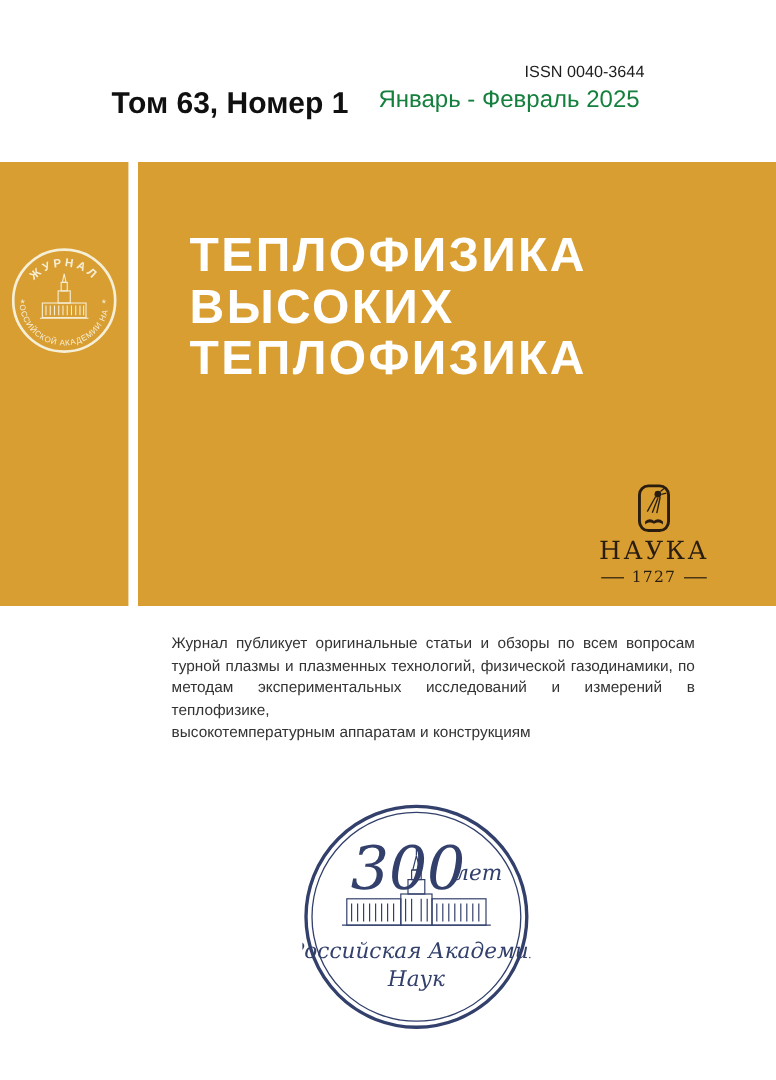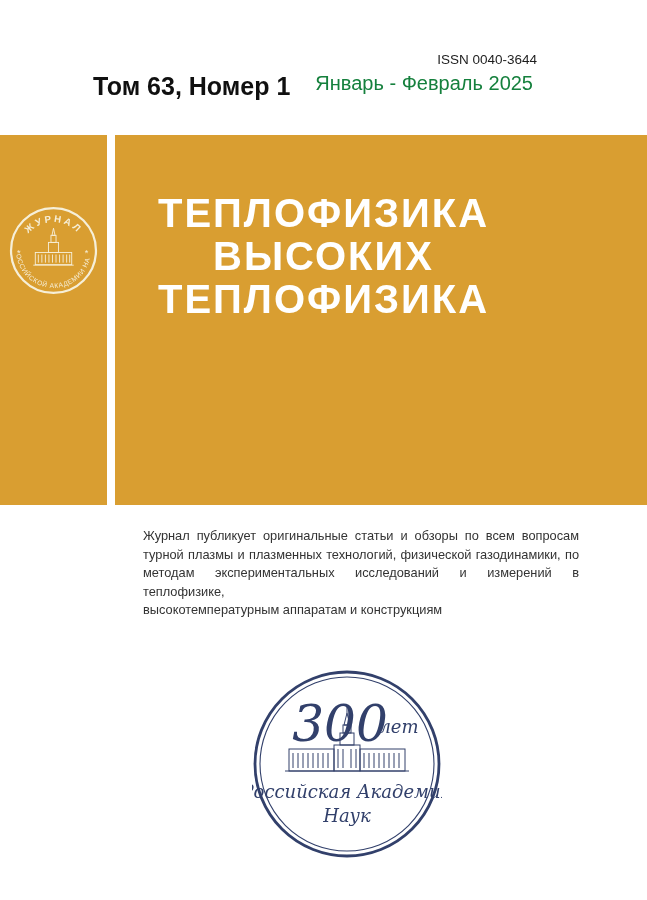--- a/index.html
+++ b/index.html
@@ -43,21 +43,21 @@
     position: absolute; left: 115px; top: 135px;
     width: 532px; height: 370px;
     background: #D99E31;
   }
   .cover-title {
     position: absolute; left: 43px; top: 57px;
     color: #ffffff;
     font-size: 40px; font-weight: bold;
     line-height: 43px; letter-spacing: 2px;
   }
-  .cover-title span { display: block; text-align: center; }
+  .cover-title span { display: block; }
 
   
   .nauka {
     position: absolute; right: 50px; bottom: 16px;
     width: 104px; text-align: center;
     color: #2A1D10;
   }
   .nauka-emblem { width: 28px; height: 41px; margin: 0 auto; display: block; }
   .nauka-name {
     font-family: "DejaVu Serif", serif;
@@ -119,20 +119,40 @@
     </svg>
   </div>
 
   <div class="main-box">
     <div class="cover-title">
       <span>ТЕПЛОФИЗИКА</span>
       <span>ВЫСОКИХ</span>
       <span>ТЕПЛОФИЗИКА</span>
     </div>
 
+    <div class="nauka">
+      <svg class="nauka-emblem" viewBox="0 0 30 44">
+        <rect x="2" y="2" width="26" height="40" rx="8" fill="none" stroke="#2A1D10" stroke-width="2.6"></rect>
+        <circle cx="18.5" cy="9.5" r="3" fill="#2A1D10"></circle>
+        <g stroke="#2A1D10" stroke-width="1.2" fill="none">
+          <path d="M16.5,11.5 L9,25"></path>
+          <path d="M18.5,12.8 L13.5,26"></path>
+          <path d="M20.5,12 L17.5,26.5"></path>
+          <path d="M20.8,7 L24.5,4"></path>
+          <path d="M21.6,9.6 L26,8.6"></path>
+        </g>
+        <path d="M7,34 C10,31 13,31.5 15,33.5 C17,31.5 20,31 23,34 L23,36.5 C20,34 17,34.5 15,36 C13,34.5 10,34 7,36.5 Z" fill="#2A1D10"></path>
+      </svg>
+      <div class="nauka-name">НАУКА</div>
+      <div class="nauka-year-row">
+        <span class="nauka-dash"></span>
+        <span class="nauka-year">1727</span>
+        <span class="nauka-dash"></span>
+      </div>
+    </div>
   </div>
 
   <div class="description">
     <div class="jline">Журнал публикует оригинальные статьи и обзоры по всем вопросам</div>
     <div class="jline">турной плазмы и плазменных технологий, физической газодинамики, по</div>
     <div class="jline">методам экспериментальных исследований и измерений в теплофизике,</div>
     <div class="jline-last">высокотемпературным аппаратам и конструкциям</div>
   </div>
 
   <svg class="emblem" viewBox="0 0 190 190">

